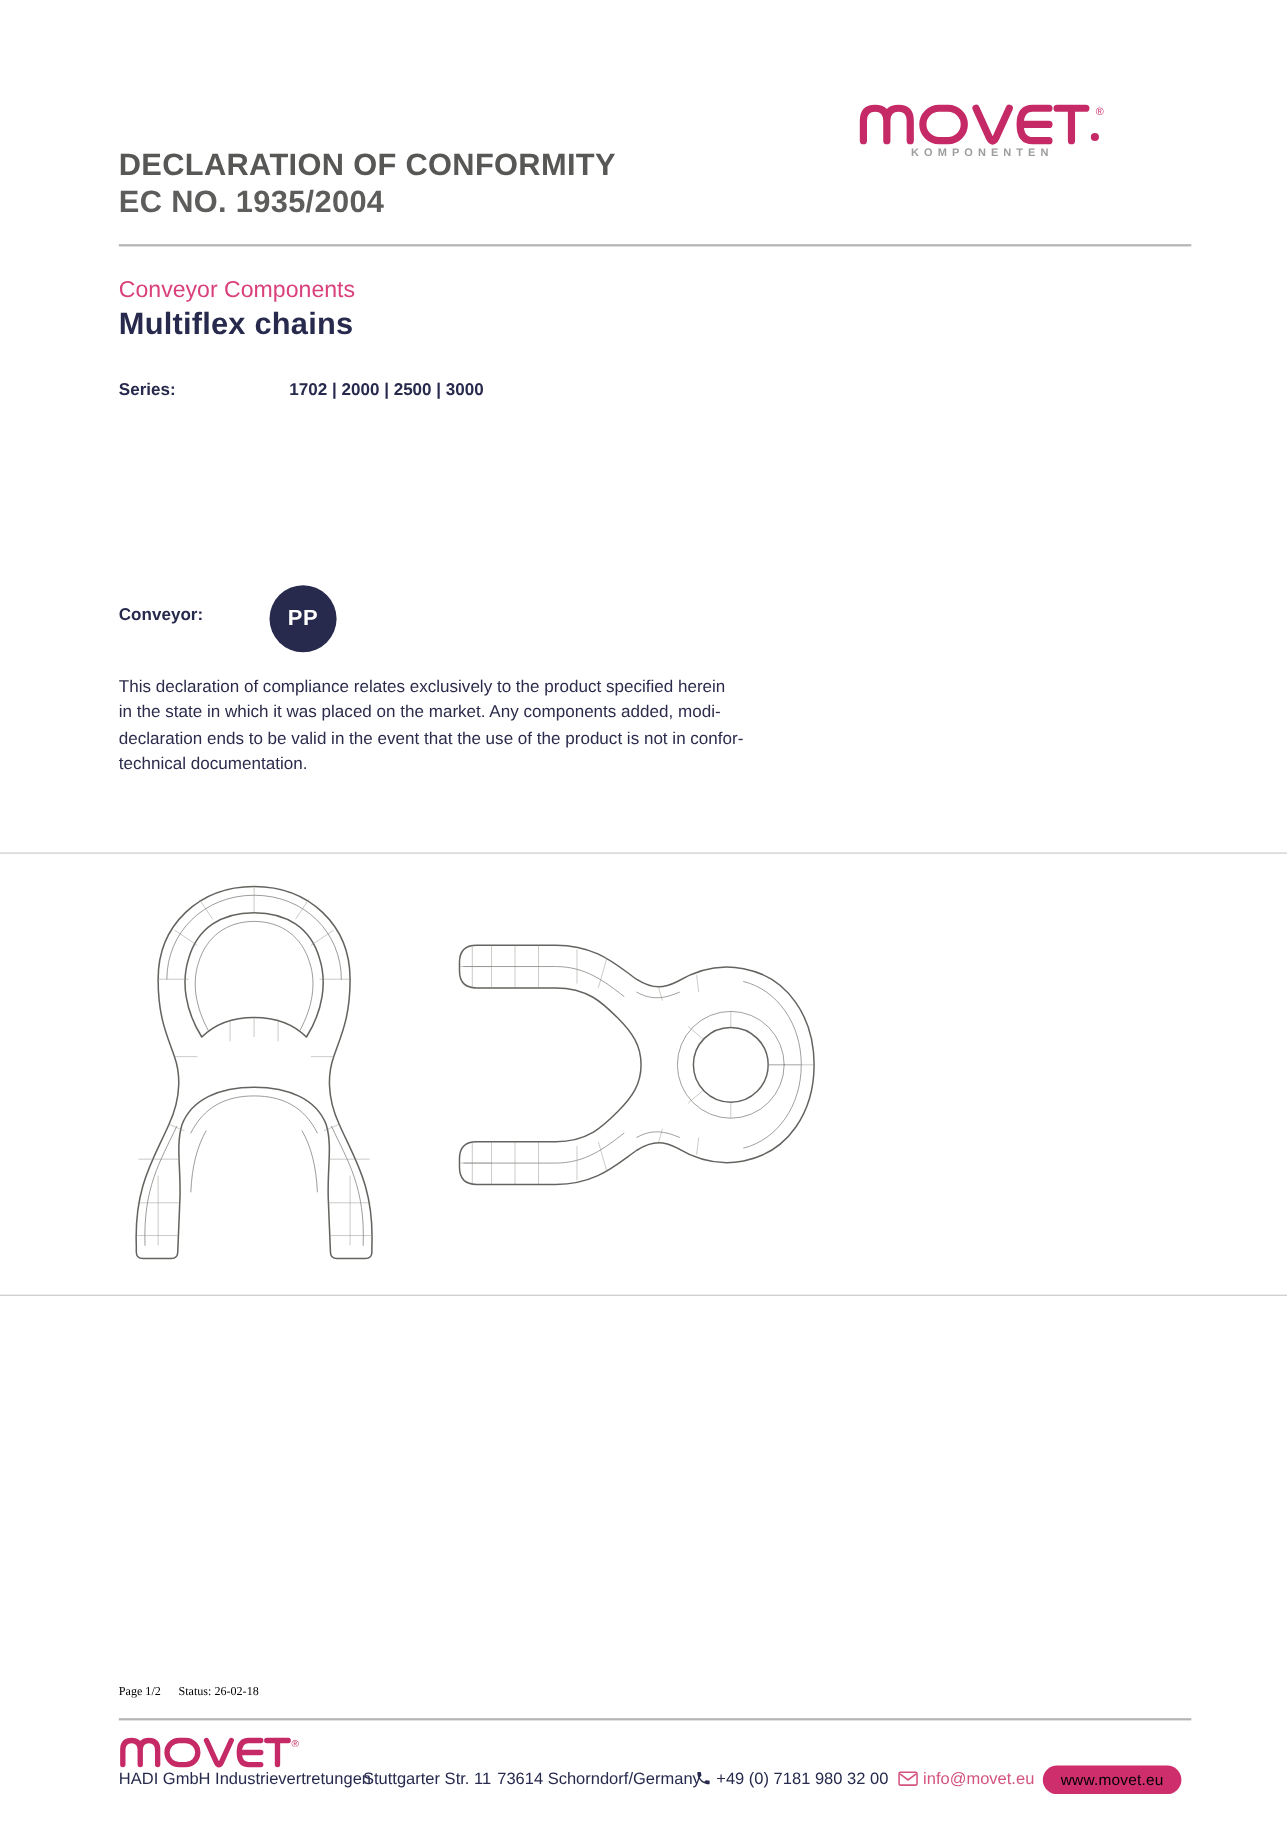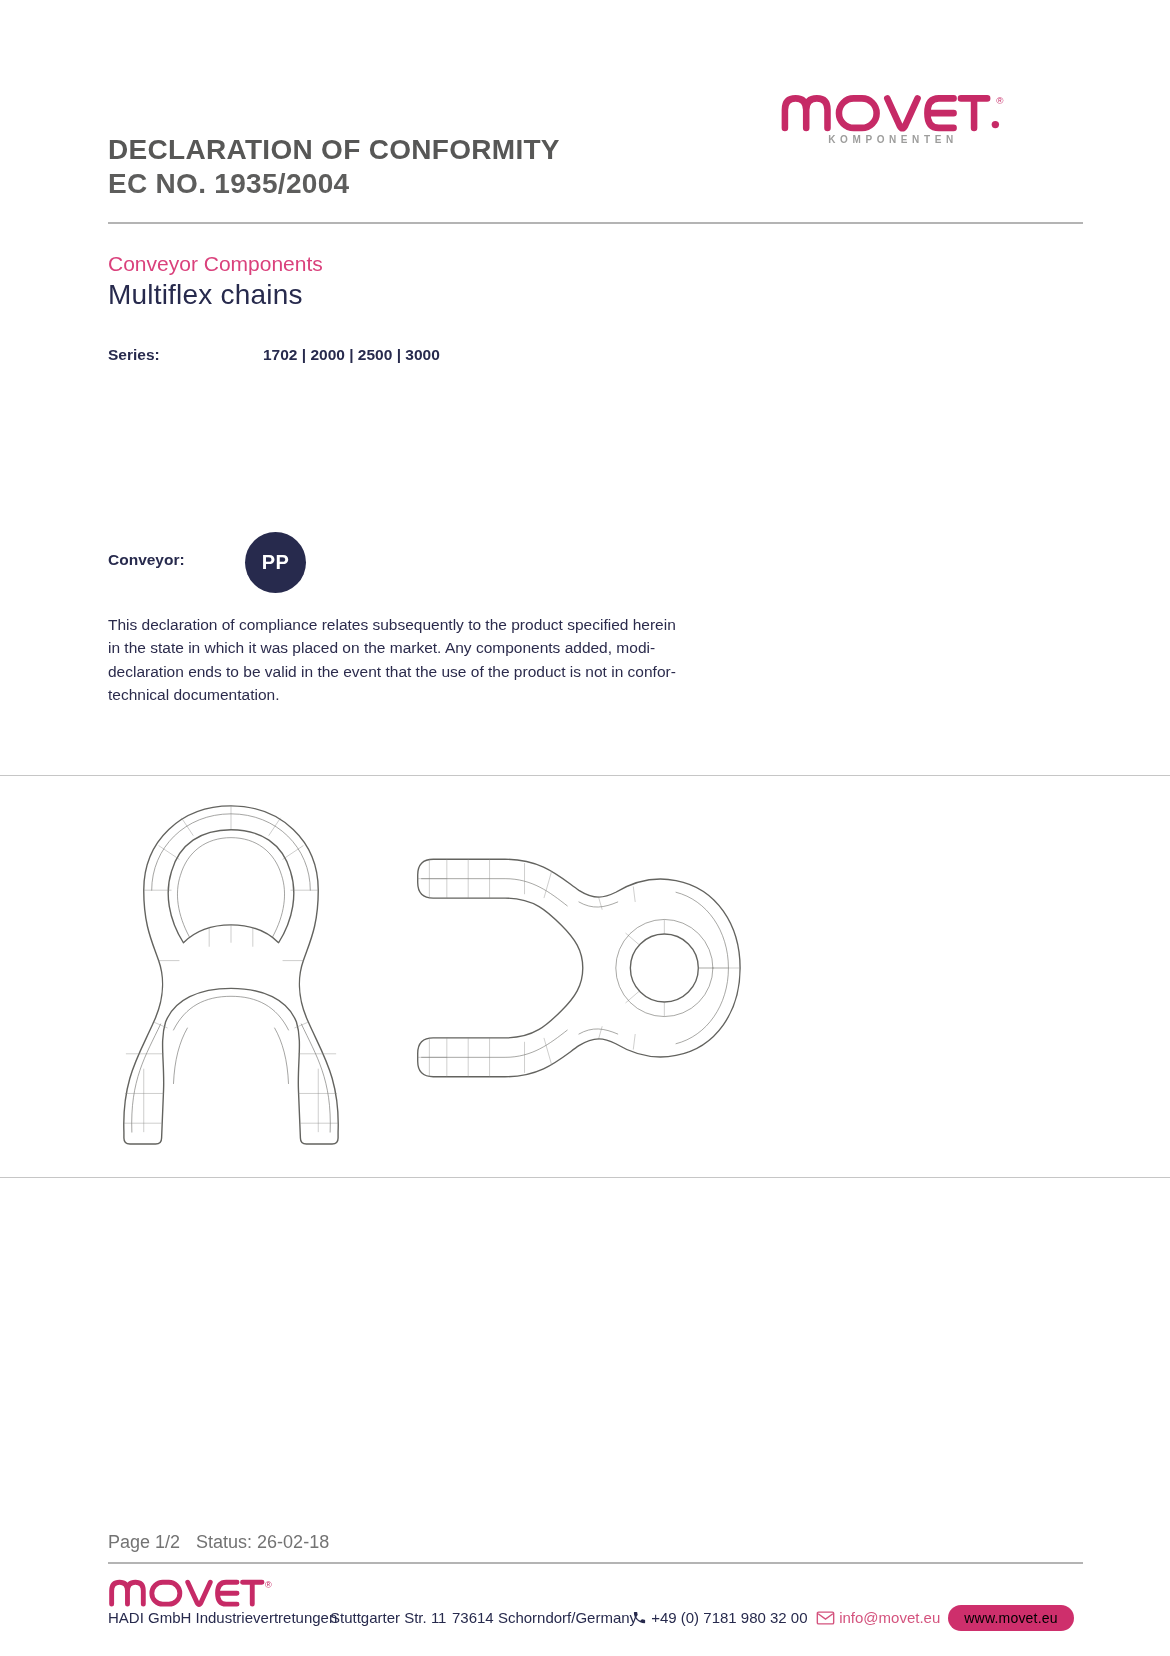--- a/index.html
+++ b/index.html
@@ -12,37 +12,37 @@
   .abs{position:absolute;}
   
   .doc-title{left:108px;top:134px;font-size:28px;font-weight:700;color:#575756;letter-spacing:.3px;}
   .doc-subtitle{left:108px;top:168px;font-size:28px;font-weight:700;color:#5d5d5c;letter-spacing:.3px;}
   .rule{background:#b4b4b4;height:2px;}
   .rule-thin{background:#c6c6c6;height:1px;}
   .logo-tagline{left:780px;top:134px;width:226px;text-align:center;font-size:10px;font-weight:700;
     color:#9d9d9c;letter-spacing:4.6px;}
   
   .category{left:108px;top:252px;font-size:21px;font-weight:400;color:#da417c;}
-  .product-name{left:108px;top:279px;font-size:28px;font-weight:400;color:#272a4d;letter-spacing:.2px;}
+  .product-name{left:108px;top:279px;font-size:28px;font-weight:700;color:#272a4d;letter-spacing:.2px;}
   .lbl{font-size:15.5px;font-weight:700;color:#272a4d;}
   .series-label{left:108px;top:346px;}
   .series-value{left:263px;top:346px;font-size:15.5px;font-weight:700;color:#272a4d;}
   .material-label{left:108px;top:551px;}
   .material-badge{left:245px;top:532px;width:61px;height:61px;border-radius:50%;
     background:#272a4d;color:#ffffff;font-size:20px;font-weight:700;letter-spacing:.5px;
     display:flex;align-items:center;justify-content:center;}
   
   .declaration{left:108px;top:613px;font-size:15.5px;line-height:23.4px;color:#2b2b4c;font-weight:400;}
   
   .figure svg{display:block;}
   .wire{fill:none;stroke:#63635f;stroke-width:1.4;stroke-linejoin:round;stroke-linecap:round;}
   .wire2{fill:none;stroke:#7a7a76;stroke-width:.8;stroke-linejoin:round;stroke-linecap:round;opacity:.85;}
   .wire3{fill:none;stroke:#8a8a86;stroke-width:.6;opacity:.7;}
   
-  .page-status{left:108px;top:1532px;font-size:18px;color:#737373;}
+  .page-status{left:108px;top:1532px;font-size:11px;color:#000000;font-family:Liberation Serif, serif;}
   .page-status span{margin-right:16px;}
   .footer-info{font-size:15px;color:#272a4d;white-space:nowrap;}
   .icon-inline{display:inline-block;vertical-align:-2px;}
   .email-link{color:#d4537e;text-decoration:none;}
   .site-pill{left:948px;top:1605px;width:126px;height:26px;border-radius:13px;background:#ce2f6c;
     color:#000000;font-size:14px;font-weight:400;display:flex;align-items:center;justify-content:center;
     letter-spacing:.2px;}
   .brand-stroke{fill:none;stroke:#c62a66;stroke-width:8;stroke-linecap:round;stroke-linejoin:round;}
 </style>
 </head>
@@ -79,21 +79,21 @@
   <div class="abs category">Conveyor Components</div>
   <div class="abs product-name">Multiflex chains</div>
 
   <div class="abs lbl series-label">Series:</div>
   <div class="abs series-value">1702 | 2000 | 2500 | 3000</div>
 
   <div class="abs lbl material-label">Conveyor:</div>
   <div class="abs material-badge">PP</div>
 
   <div class="abs declaration">
-    <div>This declaration of compliance relates subsequently to the product specified herein</div>
+    <div>This declaration of compliance relates exclusively to the product specified herein</div>
     <div>in the state in which it was placed on the market. Any components added, modi-</div>
     <div>declaration ends to be valid in the event that the use of the product is not in confor-</div>
     <div>technical documentation.</div>
   </div>
 
   <div class="abs rule-thin" style="left:0;top:775px;width:1170px"></div>
 
   <div class="abs figure" style="left:106px;top:796px">
     <svg viewBox="0 0 236 355" width="250" height="352">
 

